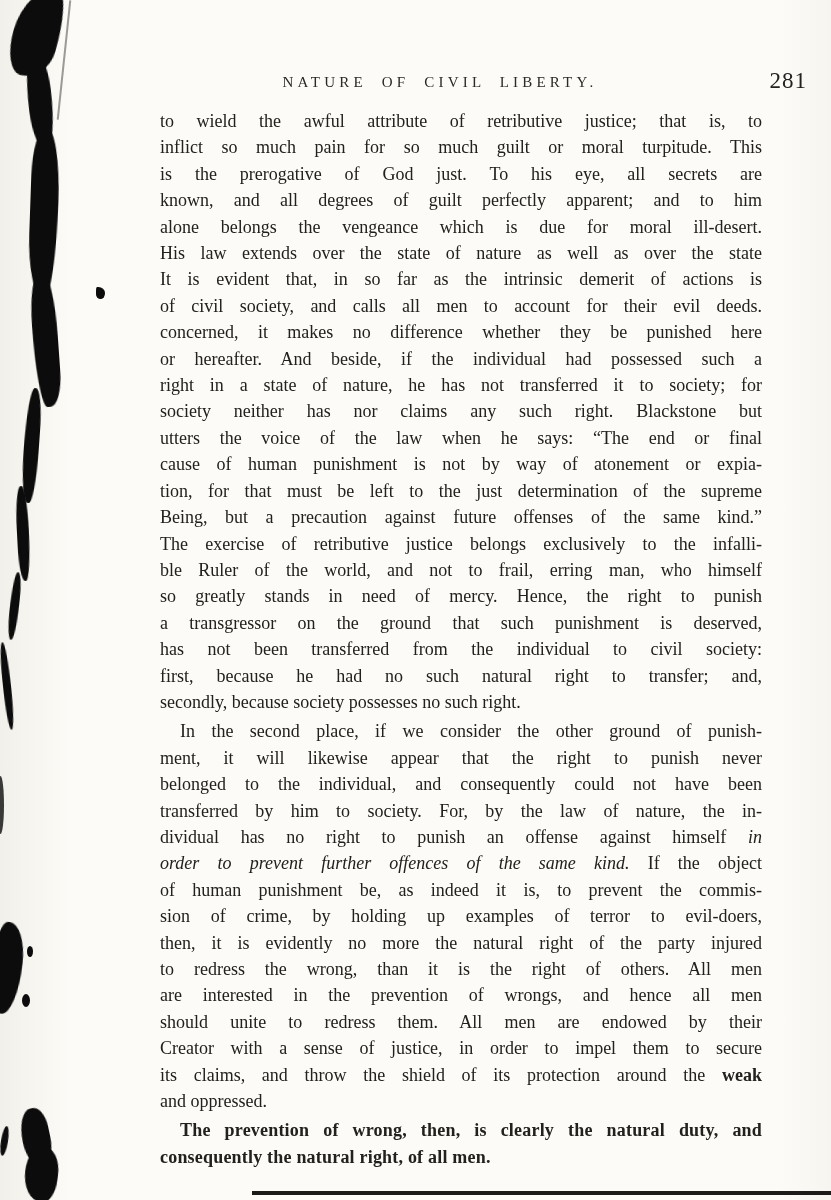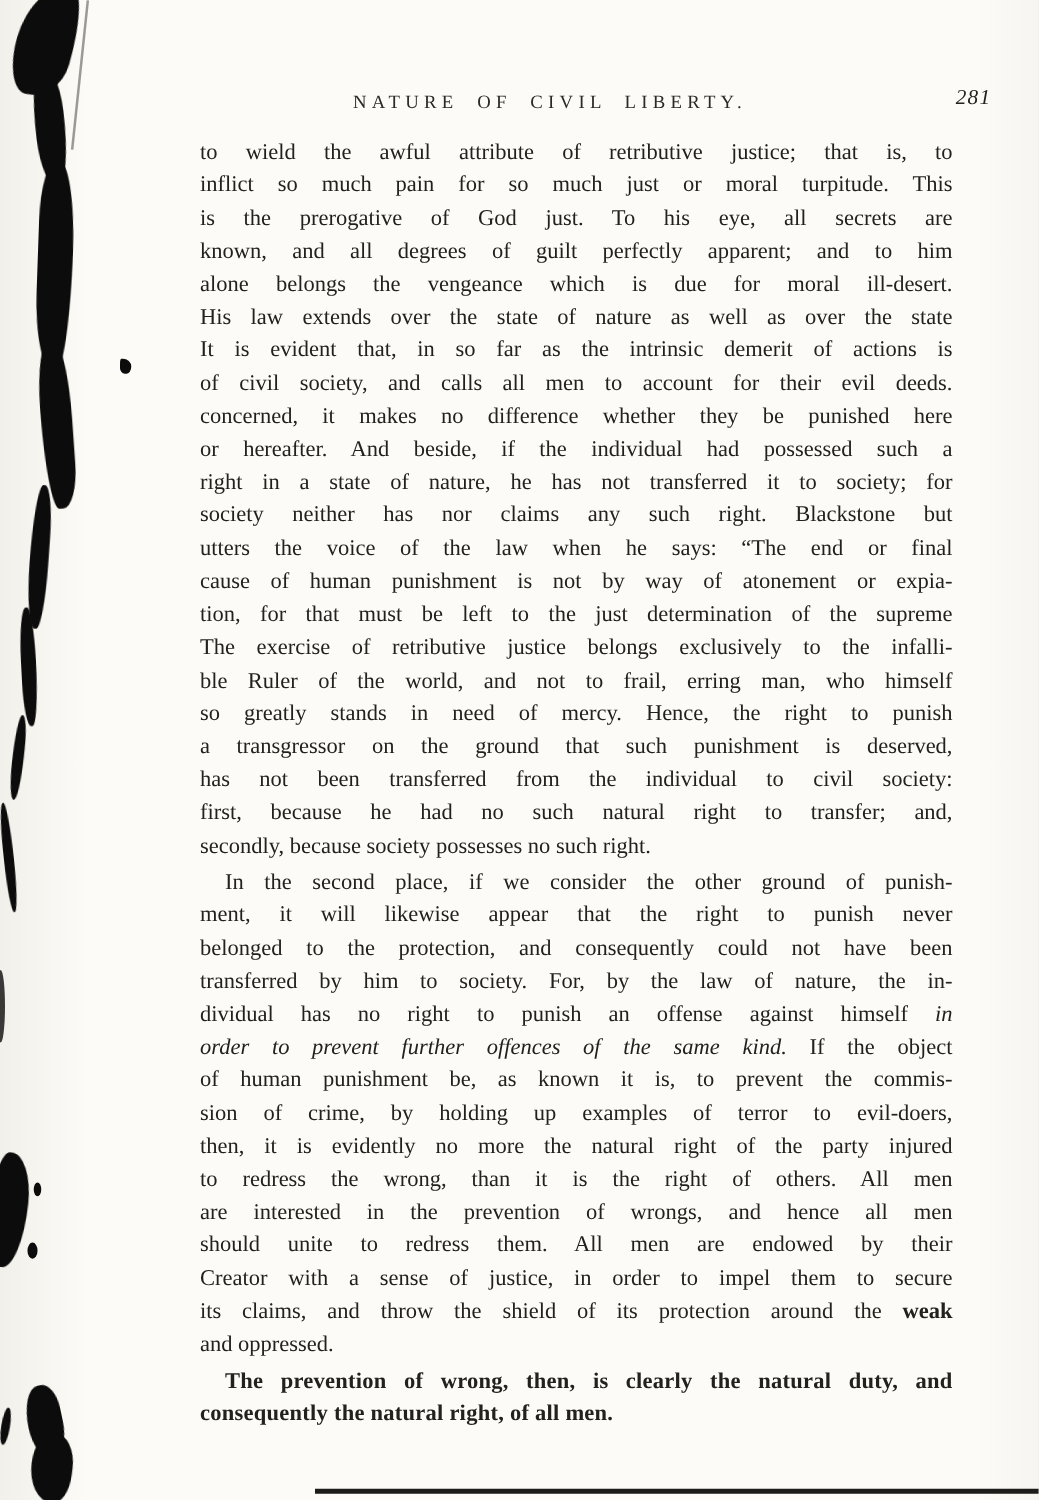--- a/index.html
+++ b/index.html
@@ -16,22 +16,22 @@
     overflow:hidden;
     padding-left:28px;
   }
   .header-title {
     position:absolute; top:74px; left:130px; width:620px;
     text-align:center;
     font-size:15px; letter-spacing:4.2px; word-spacing:7px;
     color:#2b2a27;
   }
   .page-number {
-    position:absolute; top:68px; right:66px;
-    font-size:17px; color:#232220; letter-spacing:1px;font-style:italic;
+    position:absolute; top:68px; right:52px;
+    font-size:23px; color:#232220; letter-spacing:1px;
   }
   .body-text {
     position:absolute; top:108px; left:160px; width:602px;
     font-size:18px; line-height:26.4px; color:#23211e;
   }
   .paragraph { margin:0; }
   .paragraph + .paragraph { margin-top:3px; }
   .line { text-align:justify; text-align-last:justify; }
   .line.last { text-align-last:left; }
   .line.indent { text-indent:20px; }
@@ -72,50 +72,51 @@
   <div class="ink" style="left:96px;top:287px;width:9px;height:12px;border-radius:15% 85% 50% 50%/40% 60% 55% 45%;"></div>
   <div class="pencil" style="left:63px;top:0;width:2px;height:120px;transform:rotate(6deg);"></div>
   <div class="rule"></div>
 
   <div class="header-title">NATURE OF CIVIL LIBERTY.</div>
   <div class="page-number">281</div>
 
   <div class="body-text">
       <div class="paragraph">
         <div class="line"><span>to wield the awful attribute of retributive justice; that is, to</span></div>
-        <div class="line"><span>inflict so much pain for so much just or moral turpitude. This</span></div>
+        <div class="line"><span>inflict so much pain for so much guilt or moral turpitude. This</span></div>
         <div class="line"><span>is the prerogative of God just. To his eye, all secrets are</span></div>
         <div class="line"><span>known, and all degrees of guilt perfectly apparent; and to him</span></div>
         <div class="line"><span>alone belongs the vengeance which is due for moral ill-desert.</span></div>
         <div class="line"><span>His law extends over the state of nature as well as over the state</span></div>
         <div class="line"><span>It is evident that, in so far as the intrinsic demerit of actions is</span></div>
         <div class="line"><span>of civil society, and calls all men to account for their evil deeds.</span></div>
         <div class="line"><span>concerned, it makes no difference whether they be punished here</span></div>
         <div class="line"><span>or hereafter. And beside, if the individual had possessed such a</span></div>
         <div class="line"><span>right in a state of nature, he has not transferred it to society; for</span></div>
         <div class="line"><span>society neither has nor claims any such right. Blackstone but</span></div>
         <div class="line"><span>utters the voice of the law when he says: “The end or final</span></div>
         <div class="line"><span>cause of human punishment is not by way of atonement or expia-</span></div>
         <div class="line"><span>tion, for that must be left to the just determination of the supreme</span></div>
+        <div class="line"><span>Being, but a precaution against future offenses of the same kind.”</span></div>
         <div class="line"><span>The exercise of retributive justice belongs exclusively to the infalli-</span></div>
         <div class="line"><span>ble Ruler of the world, and not to frail, erring man, who himself</span></div>
         <div class="line"><span>so greatly stands in need of mercy. Hence, the right to punish</span></div>
         <div class="line"><span>a transgressor on the ground that such punishment is deserved,</span></div>
         <div class="line"><span>has not been transferred from the individual to civil society:</span></div>
         <div class="line"><span>first, because he had no such natural right to transfer; and,</span></div>
         <div class="line last"><span>secondly, because society possesses no such right.</span></div>
       </div>
       <div class="paragraph">
         <div class="line indent"><span>In the second place, if we consider the other ground of punish-</span></div>
         <div class="line"><span>ment, it will likewise appear that the right to punish never</span></div>
-        <div class="line"><span>belonged to the protection, and consequently could not have been</span></div>
+        <div class="line"><span>belonged to the individual, and consequently could not have been</span></div>
         <div class="line"><span>transferred by him to society. For, by the law of nature, the in-</span></div>
         <div class="line"><span>dividual has no right to punish an offense against himself </span><span class="italic">in</span></div>
         <div class="line"><span class="italic">order to prevent further offences of the same kind.</span><span> If the object</span></div>
-        <div class="line"><span>of human punishment be, as known it is, to prevent the commis-</span></div>
+        <div class="line"><span>of human punishment be, as indeed it is, to prevent the commis-</span></div>
         <div class="line"><span>sion of crime, by holding up examples of terror to evil-doers,</span></div>
         <div class="line"><span>then, it is evidently no more the natural right of the party injured</span></div>
         <div class="line"><span>to redress the wrong, than it is the right of others. All men</span></div>
         <div class="line"><span>are interested in the prevention of wrongs, and hence all men</span></div>
         <div class="line"><span>should unite to redress them. All men are endowed by their</span></div>
         <div class="line"><span>Creator with a sense of justice, in order to impel them to secure</span></div>
         <div class="line"><span>its claims, and throw the shield of its protection around the </span><span class="bold">weak</span></div>
         <div class="line last"><span>and oppressed.</span></div>
       </div>
       <div class="paragraph bold-para">

